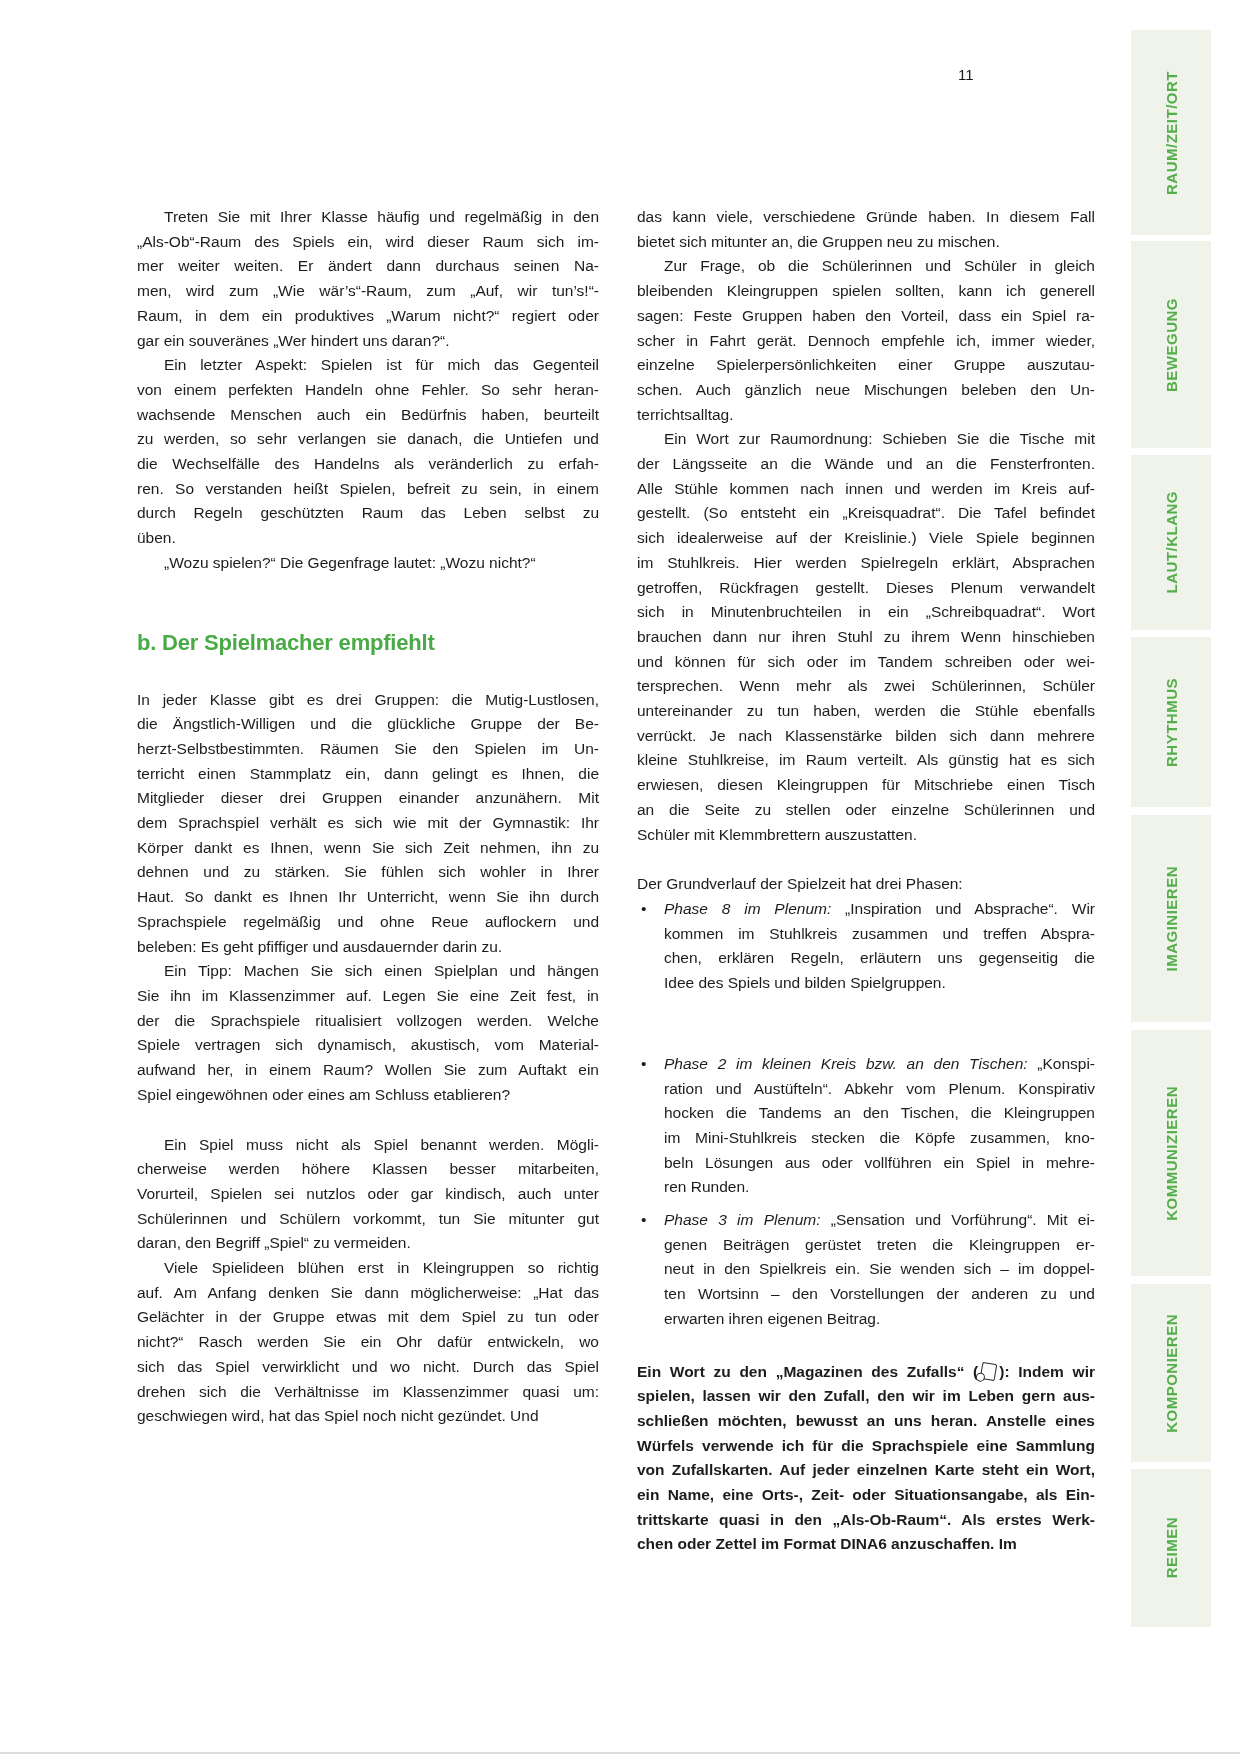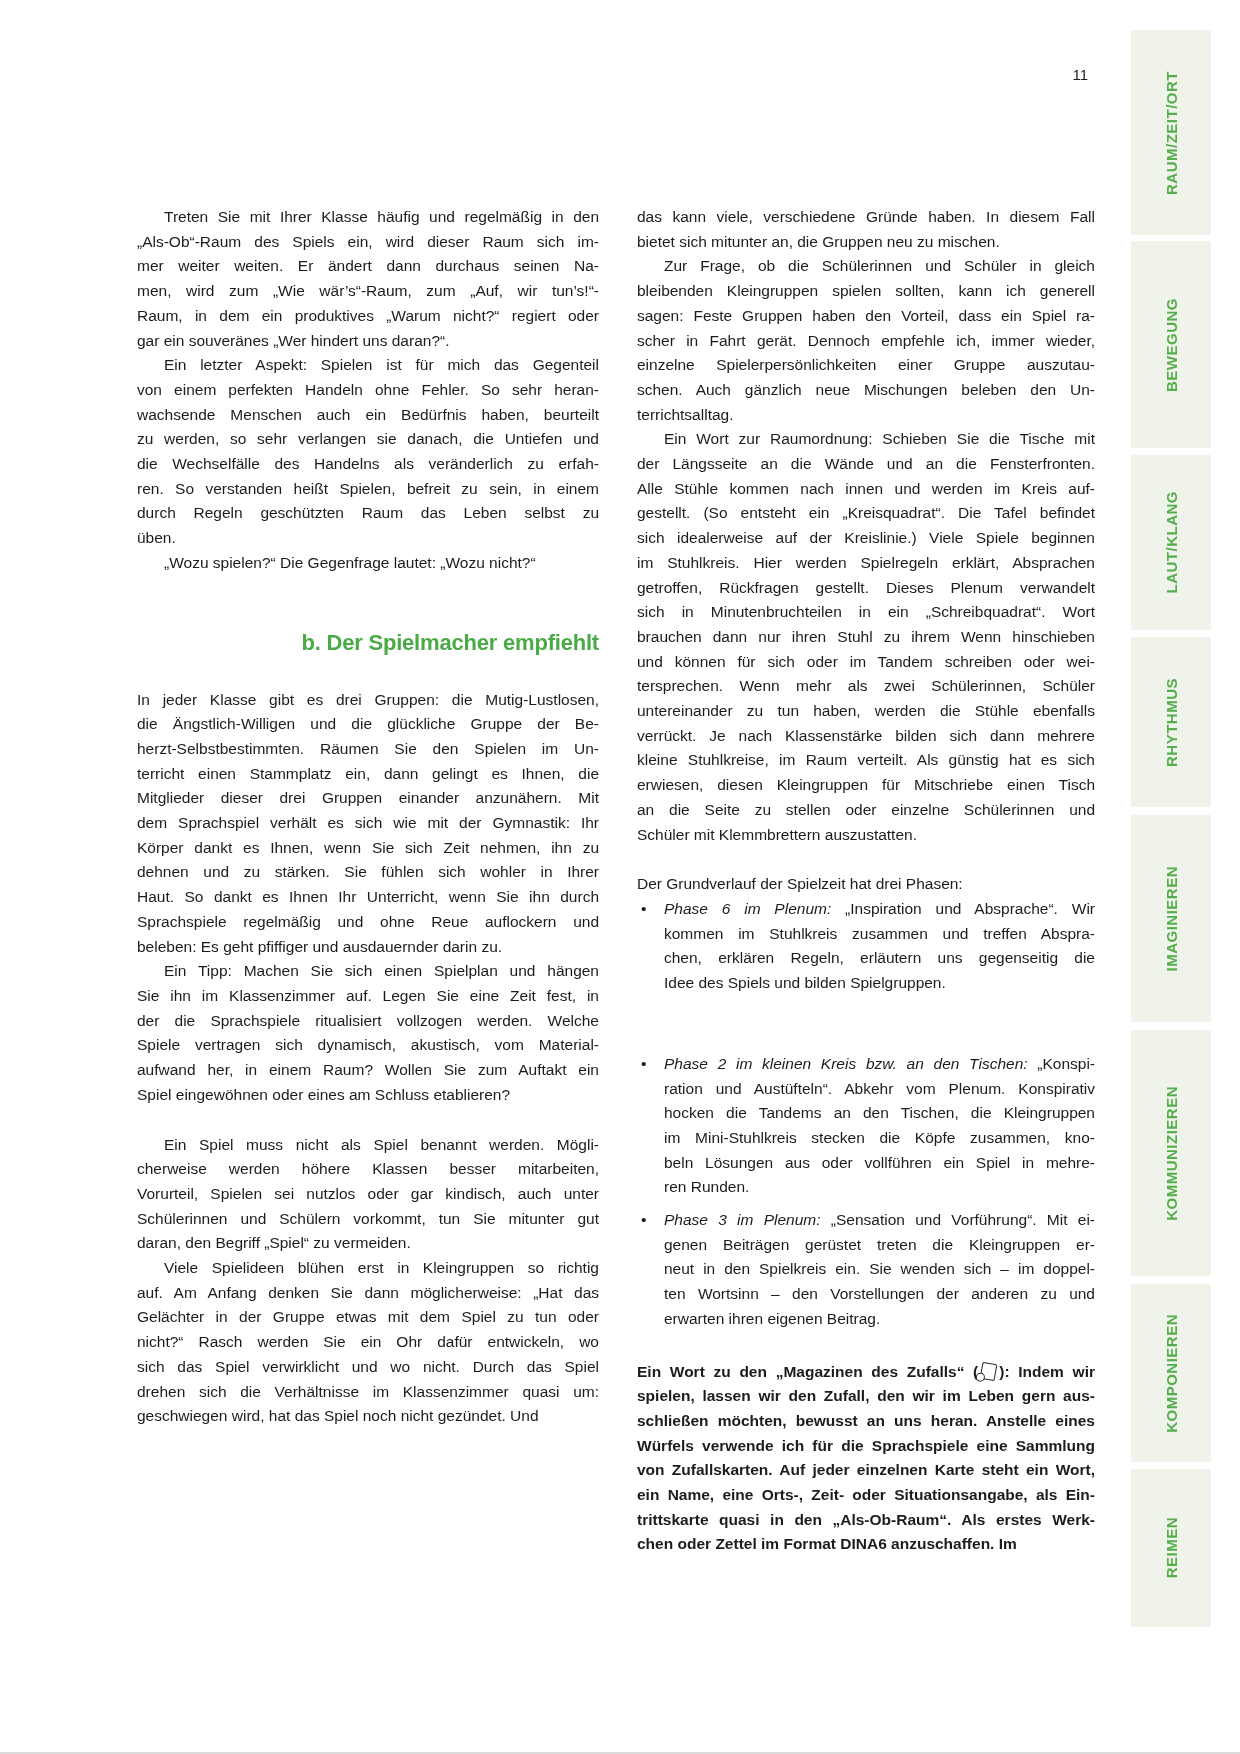--- a/index.html
+++ b/index.html
@@ -3,35 +3,35 @@
 <meta charset="utf-8">
 <style>
   html,body{margin:0;padding:0;}
   body{
     width:1240px;height:1754px;position:relative;background:#ffffff;
     font-family:"Liberation Sans",sans-serif;color:#1c1c1a;
     overflow:hidden;
   }
   .page-number{
     position:absolute;top:66px;left:958px;width:130px;
-    text-align:right;font-size:15px;color:#1c1c1a;
+    text-align:left;font-size:15px;color:#1c1c1a;
   }
   .col{
     position:absolute;top:205px;width:462px;
     font-size:15.5px;line-height:24.7px;
   }
   .col-left{left:137px;}
   .col-right{left:637px;width:458px;}
   .ln{text-align:justify;text-align-last:justify;}
   .para .ln:last-child,.bullet-body .ln:last-child{text-align-last:left;}
   .para.ind .ln:first-child{text-indent:27px;}
   .section-heading{
     margin:54px 0 32px 0;
     font-size:22px;line-height:26px;font-weight:bold;
-    color:#4aaa46;letter-spacing:-0.2px;text-align:right;
+    color:#4aaa46;letter-spacing:-0.2px;
   }
   .gap-before{margin-top:25px;}
   .phases{list-style:none;margin:0;padding:0;}
   .phase-item{position:relative;padding-left:27px;}
   .phase-item .bullet-marker{position:absolute;left:4px;top:0;}
   .phase-2{margin-top:56px;}
   .phase-3{margin-top:8px;}
   .closing{margin-top:28px;font-weight:bold;}
   .it{font-style:italic;}
   .card-icon{
@@ -165,21 +165,21 @@
       <div class="ln"><span>an die Seite zu stellen oder einzelne Schülerinnen und</span></div>
       <div class="ln"><span>Schüler mit Klemmbrettern auszustatten.</span></div>
     </div>
   <div class="para gap-before">
       <div class="ln"><span>Der Grundverlauf der Spielzeit hat drei Phasen:</span></div>
     </div>
   <ul class="phases">
     <li class="phase-item phase-1">
       <span class="bullet-marker">•</span>
       <div class="bullet-body">
-          <div class="ln"><span class="it">Phase 6 im Plenum:</span><span> „Inspiration und Absprache“. Wir</span></div>
+          <div class="ln"><span class="it">Phase 8 im Plenum:</span><span> „Inspiration und Absprache“. Wir</span></div>
           <div class="ln"><span>kommen im Stuhlkreis zusammen und treffen Abspra-</span></div>
           <div class="ln"><span>chen, erklären Regeln, erläutern uns gegenseitig die</span></div>
           <div class="ln"><span>Idee des Spiels und bilden Spielgruppen.</span></div>
         </div>
     </li>
     <li class="phase-item phase-2">
       <span class="bullet-marker">•</span>
       <div class="bullet-body">
           <div class="ln"><span class="it">Phase 2 im kleinen Kreis bzw. an den Tischen:</span><span> „Konspi-</span></div>
           <div class="ln"><span>ration und Austüfteln“. Abkehr vom Plenum. Konspirativ</span></div>

